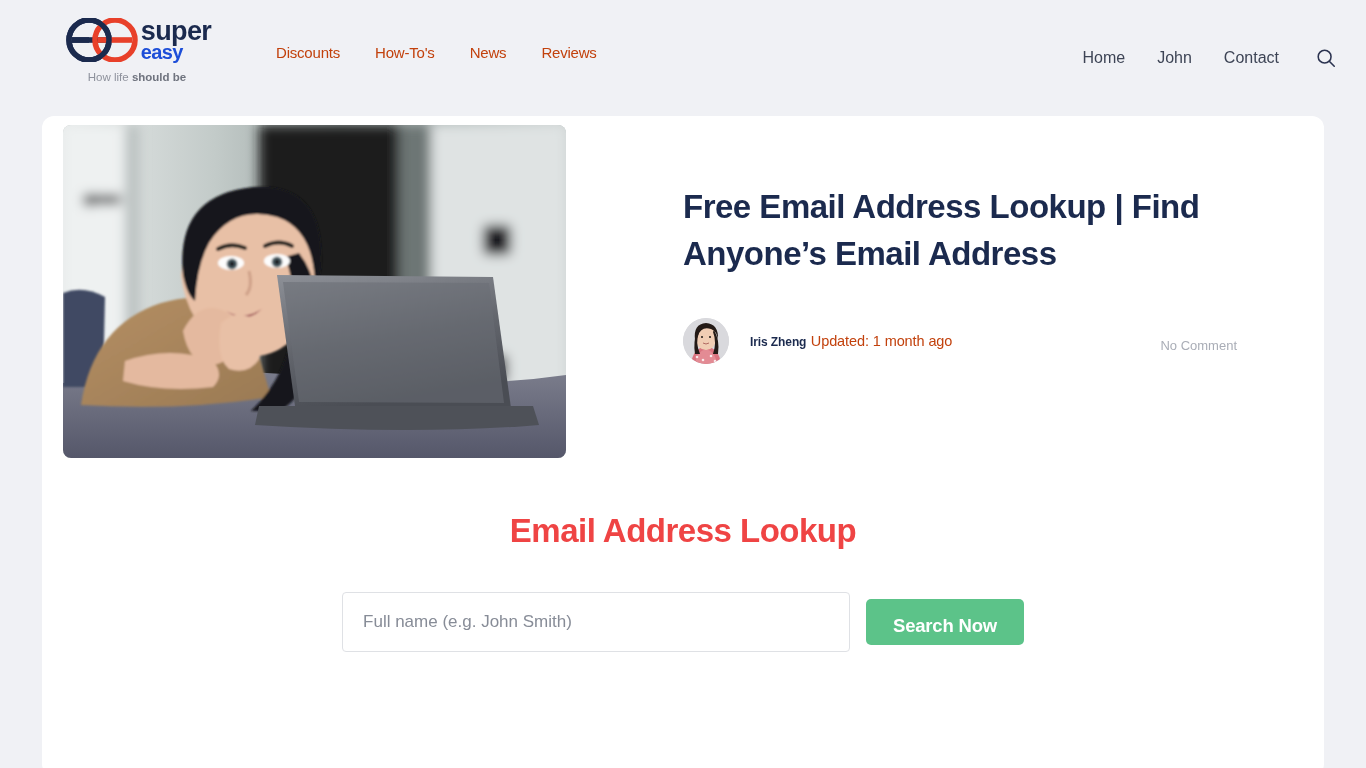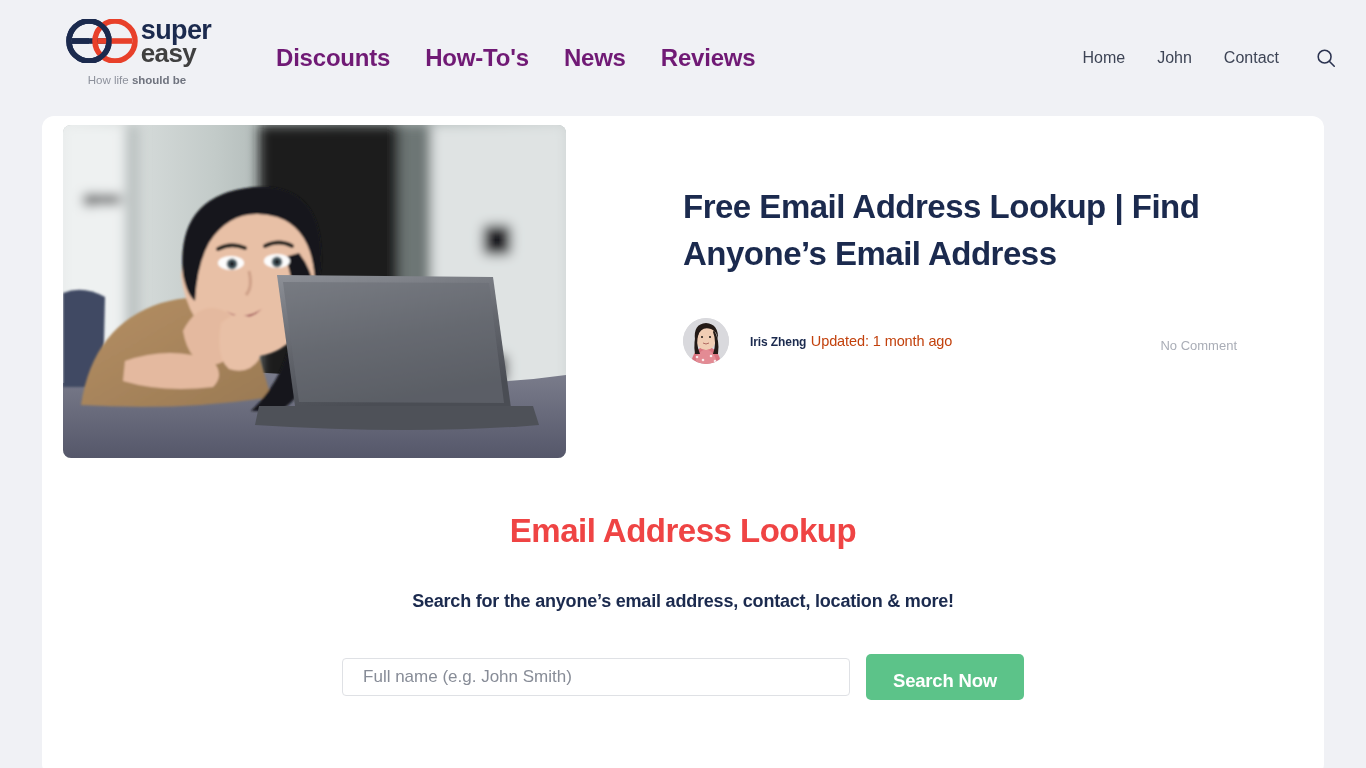--- a/index.html
+++ b/index.html
@@ -26,34 +26,34 @@
     width:190px;
   }
   .brand-row{ display:flex; align-items:center; gap:0; }
   .logo-mark{ width:78px; height:44px; flex:none; }
   .logo-word{ line-height:0.86; margin-top:1px; }
   .logo-word .w1{
     display:block; font-size:27px; font-weight:bold;
     color:#1b2a4e; letter-spacing:-0.6px;
   }
   .logo-word .w2{
-    display:block; font-size:26px; font-weight:bold;
-    color:#404040; letter-spacing:-0.6px;
+    display:block; font-size:20px; font-weight:bold;
+    color:#1d4ed8; letter-spacing:-0.6px;
   }
   .tagline{
     margin-top:9px; font-size:11.5px; color:#8d919c; white-space:nowrap;
   }
   .tagline b{ color:#6f737e; font-weight:bold; }
 
   .main-nav{
     display:flex; align-items:center; gap:35px;
     margin-left:44px; margin-top:44px;
   }
   .main-nav a{
-    font-size:24px; font-weight:bold; color:#701a75;
+    font-size:15px; font-weight:normal; color:#c2410c;
     text-decoration:none; letter-spacing:-0.2px; white-space:nowrap;
   }
 
   .utility-nav{
     margin-left:auto; margin-top:46px;
     display:flex; align-items:center; gap:32px;
   }
   .utility-nav a{
     font-size:16px; color:#3d4455; text-decoration:none; white-space:nowrap;
   }
@@ -116,21 +116,21 @@
   }
   .lookup-sub{
     font-size:18px; font-weight:bold; color:#1b2a4e;
     margin-top:41px; letter-spacing:-0.2px;
   }
   .lookup-form{
     margin-top:42px; display:flex; justify-content:center;
     align-items:center; gap:16px;
   }
   .name-input{
-    width:508px; height:38px;
+    width:508px; height:60px;
     border:1px solid #dfe1e5; border-radius:4px;
     background:#fff; padding:0 20px;
     font-family:"Liberation Sans", sans-serif;
     font-size:17px; color:#5f6470; outline:none;
   }
   .name-input::placeholder{ color:#878c97; }
   .search-now{
     height:46px; padding:16px 27px; border:none; border-radius:5px;
     background:#5cc389; color:#ffffff;
     font-family:"Liberation Sans", sans-serif;
@@ -292,20 +292,19 @@
           <span class="author-name">Iris Zheng</span>
           <span class="updated">Updated: 1 month ago</span>
         </span>
         <span class="comment-count">No Comment</span>
       </div>
     </div>
   </section>
 
   <section class="lookup">
     <h2 class="lookup-title">Email Address Lookup</h2>
-    <p class="lookup-sub">Search for the anyone’s email address, contact, location &amp; more!</p>
 
     <form class="lookup-form">
       <input class="name-input" type="text" placeholder="Full name (e.g. John Smith)" style="">
       <button class="search-now" type="submit">Search Now</button>
     </form>
   </section>
 </main>
 
 </body></html>

